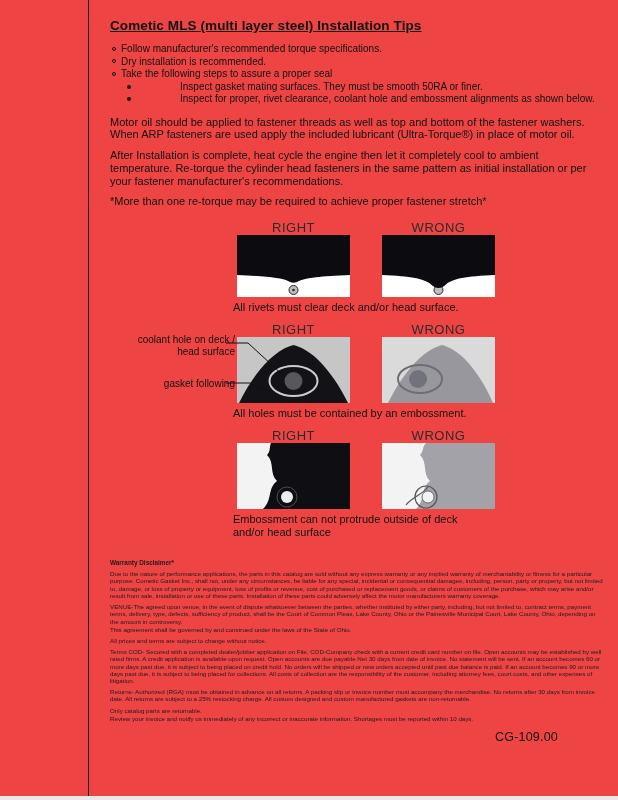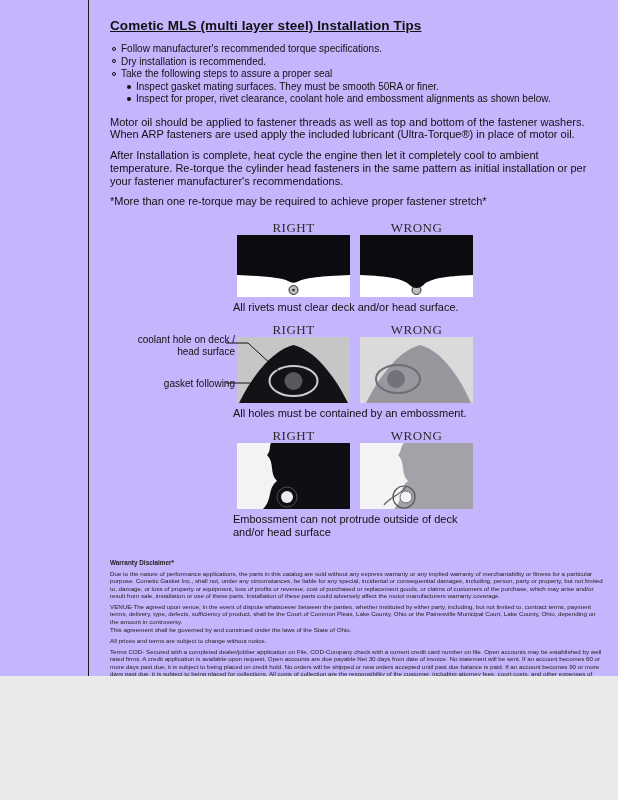--- a/index.html
+++ b/index.html
@@ -1,20 +1,20 @@
 <!DOCTYPE html>
 <html><head>
 <meta charset="utf-8">
 <style>
   * { margin: 0; padding: 0; box-sizing: border-box; }
   html, body { background: #e9e9e9; }
   .page {
     position: relative;
-    width: 618px; height: 676px;
-    background: #c4b5fd;
+    width: 618px; height: 796px;
+    background: #ef4444;
     font-family: "Liberation Sans", sans-serif;
     color: #111;
     overflow: hidden;
     margin: 0 auto;
   }
   .left-rule {
     position: absolute; left: 88px; top: 0; bottom: 0;
     width: 1px; background: #1a1a1a;
   }
   .content { padding: 18px 14px 0 110px; }
@@ -25,32 +25,32 @@
     margin-bottom: 10px;
     letter-spacing: .1px;
   }
   .tips { margin-bottom: 10px; }
   .tip { display: flex; align-items: flex-start; line-height: 12.5px; font-size: 10px; text-align: right; }
   .tip .txt { display: block; }
   .marker-o {
     flex: 0 0 auto; width: 4px; height: 4px; border: 1px solid #111;
     border-radius: 50%; margin: 3.5px 5px 0 2px;
   }
-  .tip.sub { margin-left: 15px; }
+  .tip.sub { margin-left: 15px; gap: 44px; }
   .marker-dot {
     flex: 0 0 auto; width: 4px; height: 4px; background: #111;
     border-radius: 50%; margin: 4px 5px 0 2px;
   }
   h2.diesel-heading { font-size: 11.5px; font-weight: bold; margin: 4px 0 7px; }
   p.body-para { font-size: 11px; line-height: 12.8px; max-width: 482px; margin-bottom: 8px; }
   p.body-para.last { margin-bottom: 12px; }
 
   .figures { }
   .fig-row { margin-bottom: 8px; }
-  .fig-grid { width: 240px; margin: 0 auto; display: flex; gap: 10px; font-family: Liberation Serif, serif; }
+  .fig-grid { width: 240px; margin: 0 auto; display: flex; gap: 32px; }
   .fig-col { width: 113px; }
   .fig-label {
     text-align: center; font-size: 13px; color: #2b2b2b;
     letter-spacing: .5px; height: 15px; line-height: 15px;
   }
   .fig-col svg { display: block; }
   .fig-caption {
     width: 248px; margin: 4px auto 0; font-size: 11px; line-height: 13px; color: #111;
   }
   .row2 { position: relative; }

